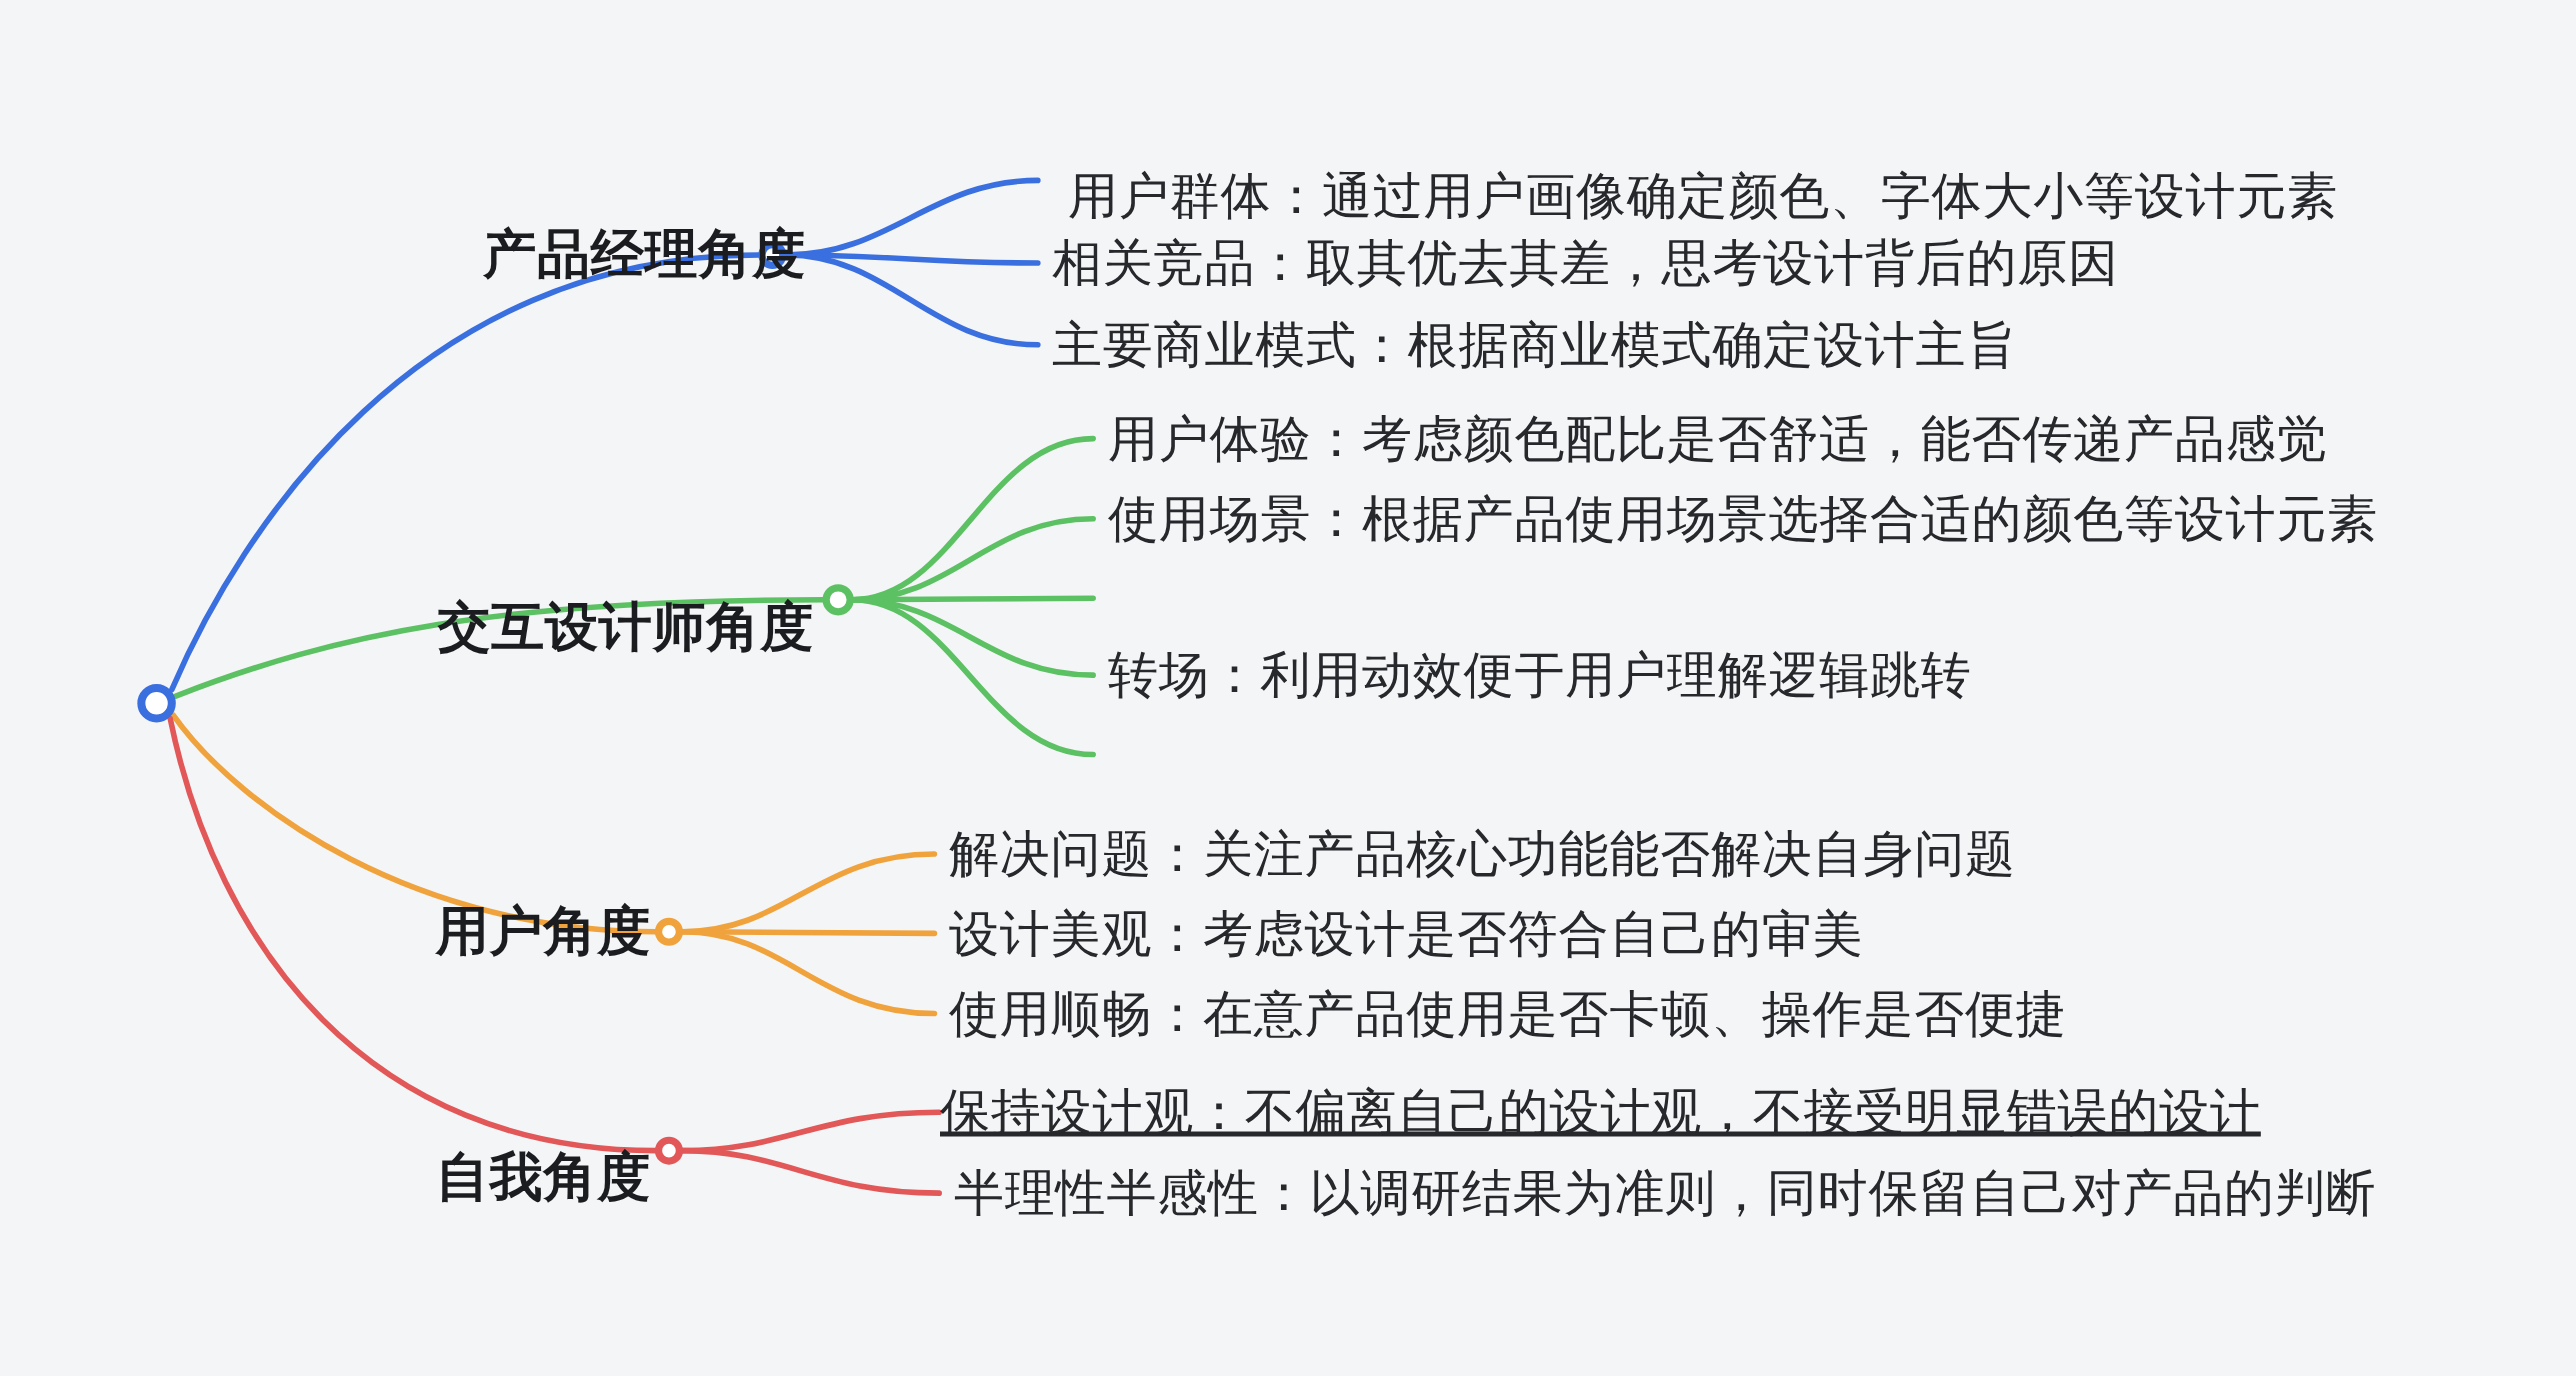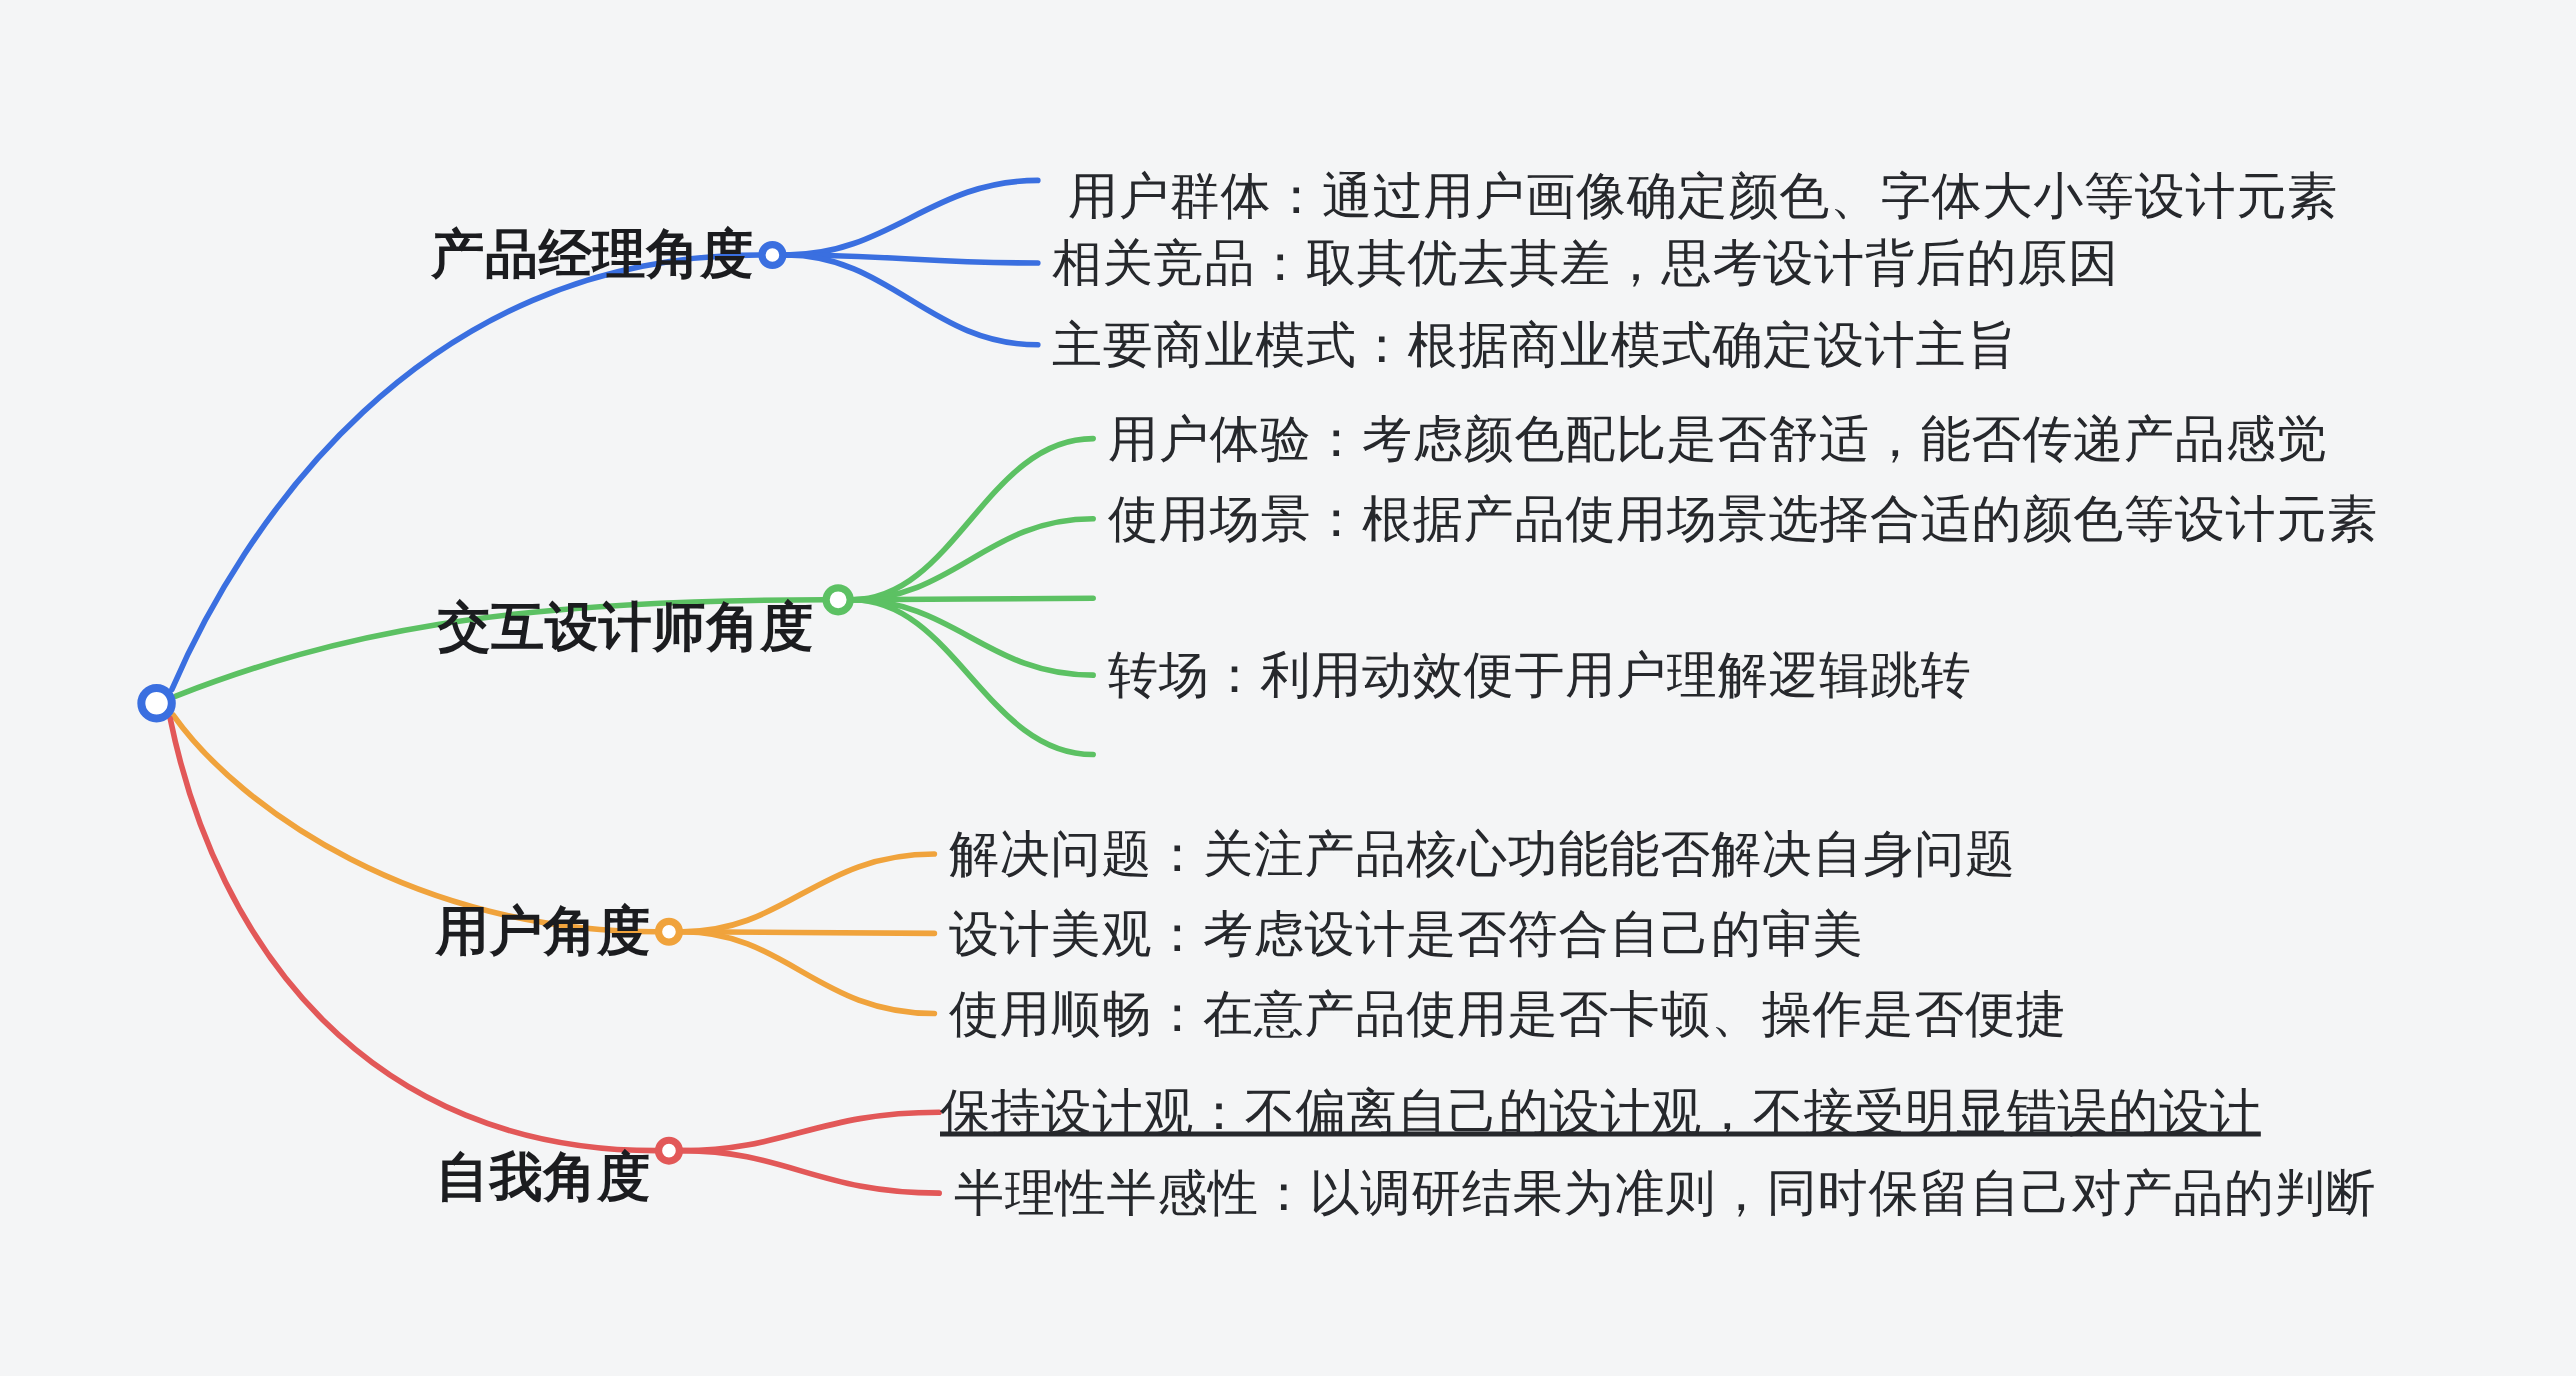--- a/index.html
+++ b/index.html
@@ -73,21 +73,21 @@
     <path d="M 851 1435 C 980 1435, 1020 1387, 1171 1387" fill="none" stroke-width="7" stroke-linecap="round" stroke="#e25858"></path>
     <path d="M 851 1435 C 980 1435, 1020 1488, 1171 1488" fill="none" stroke-width="7" stroke-linecap="round" stroke="#e25858"></path>
 
     <circle cx="195" cy="877" r="19" fill="#ffffff" stroke-width="10" stroke="#3a6fe0"></circle>
     <circle cx="963" cy="318" r="13" fill="#ffffff" stroke-width="9" stroke="#3a6fe0"></circle>
     <circle cx="1045" cy="748" r="15" fill="#ffffff" stroke-width="9" stroke="#5cc163"></circle>
     <circle cx="834" cy="1162" r="13" fill="#ffffff" stroke-width="9" stroke="#f0a33c"></circle>
     <circle cx="834" cy="1435" r="13" fill="#ffffff" stroke-width="9" stroke="#e25858"></circle>
   </svg>
 
-  <div class="node-label" style="right: 1822px; top: 255px;">产品经理角度</div>
+  <div class="node-label" style="right: 1770px; top: 255px;">产品经理角度</div>
   <div class="node-label" style="right: 1762px; top: 628px; text-align: center;">交互设计师角度</div>
   <div class="node-label" style="right: 1925px; top: 932px;">用户角度</div>
   <div class="node-label" style="right: 1925px; top: 1151px; margin-top: 27px;">自我角度</div>
 
   <div class="leaf-label" style="left: 1052px; top: 196px; margin-left: 16px;">用户群体：通过用户画像确定颜色、字体大小等设计元素</div>
   <div class="leaf-label" style="left: 1052px; top: 263px;">相关竞品：取其优去其差，思考设计背后的原因</div>
   <div class="leaf-label" style="left: 1052px; top: 345px; text-align: right;">主要商业模式：根据商业模式确定设计主旨</div>
 
   <div class="leaf-label" style="left: 1108px; top: 439px;">用户体验：考虑颜色配比是否舒适，能否传递产品感觉</div>
   <div class="leaf-label" style="left: 1108px; top: 519px;">使用场景：根据产品使用场景选择合适的颜色等设计元素</div>

